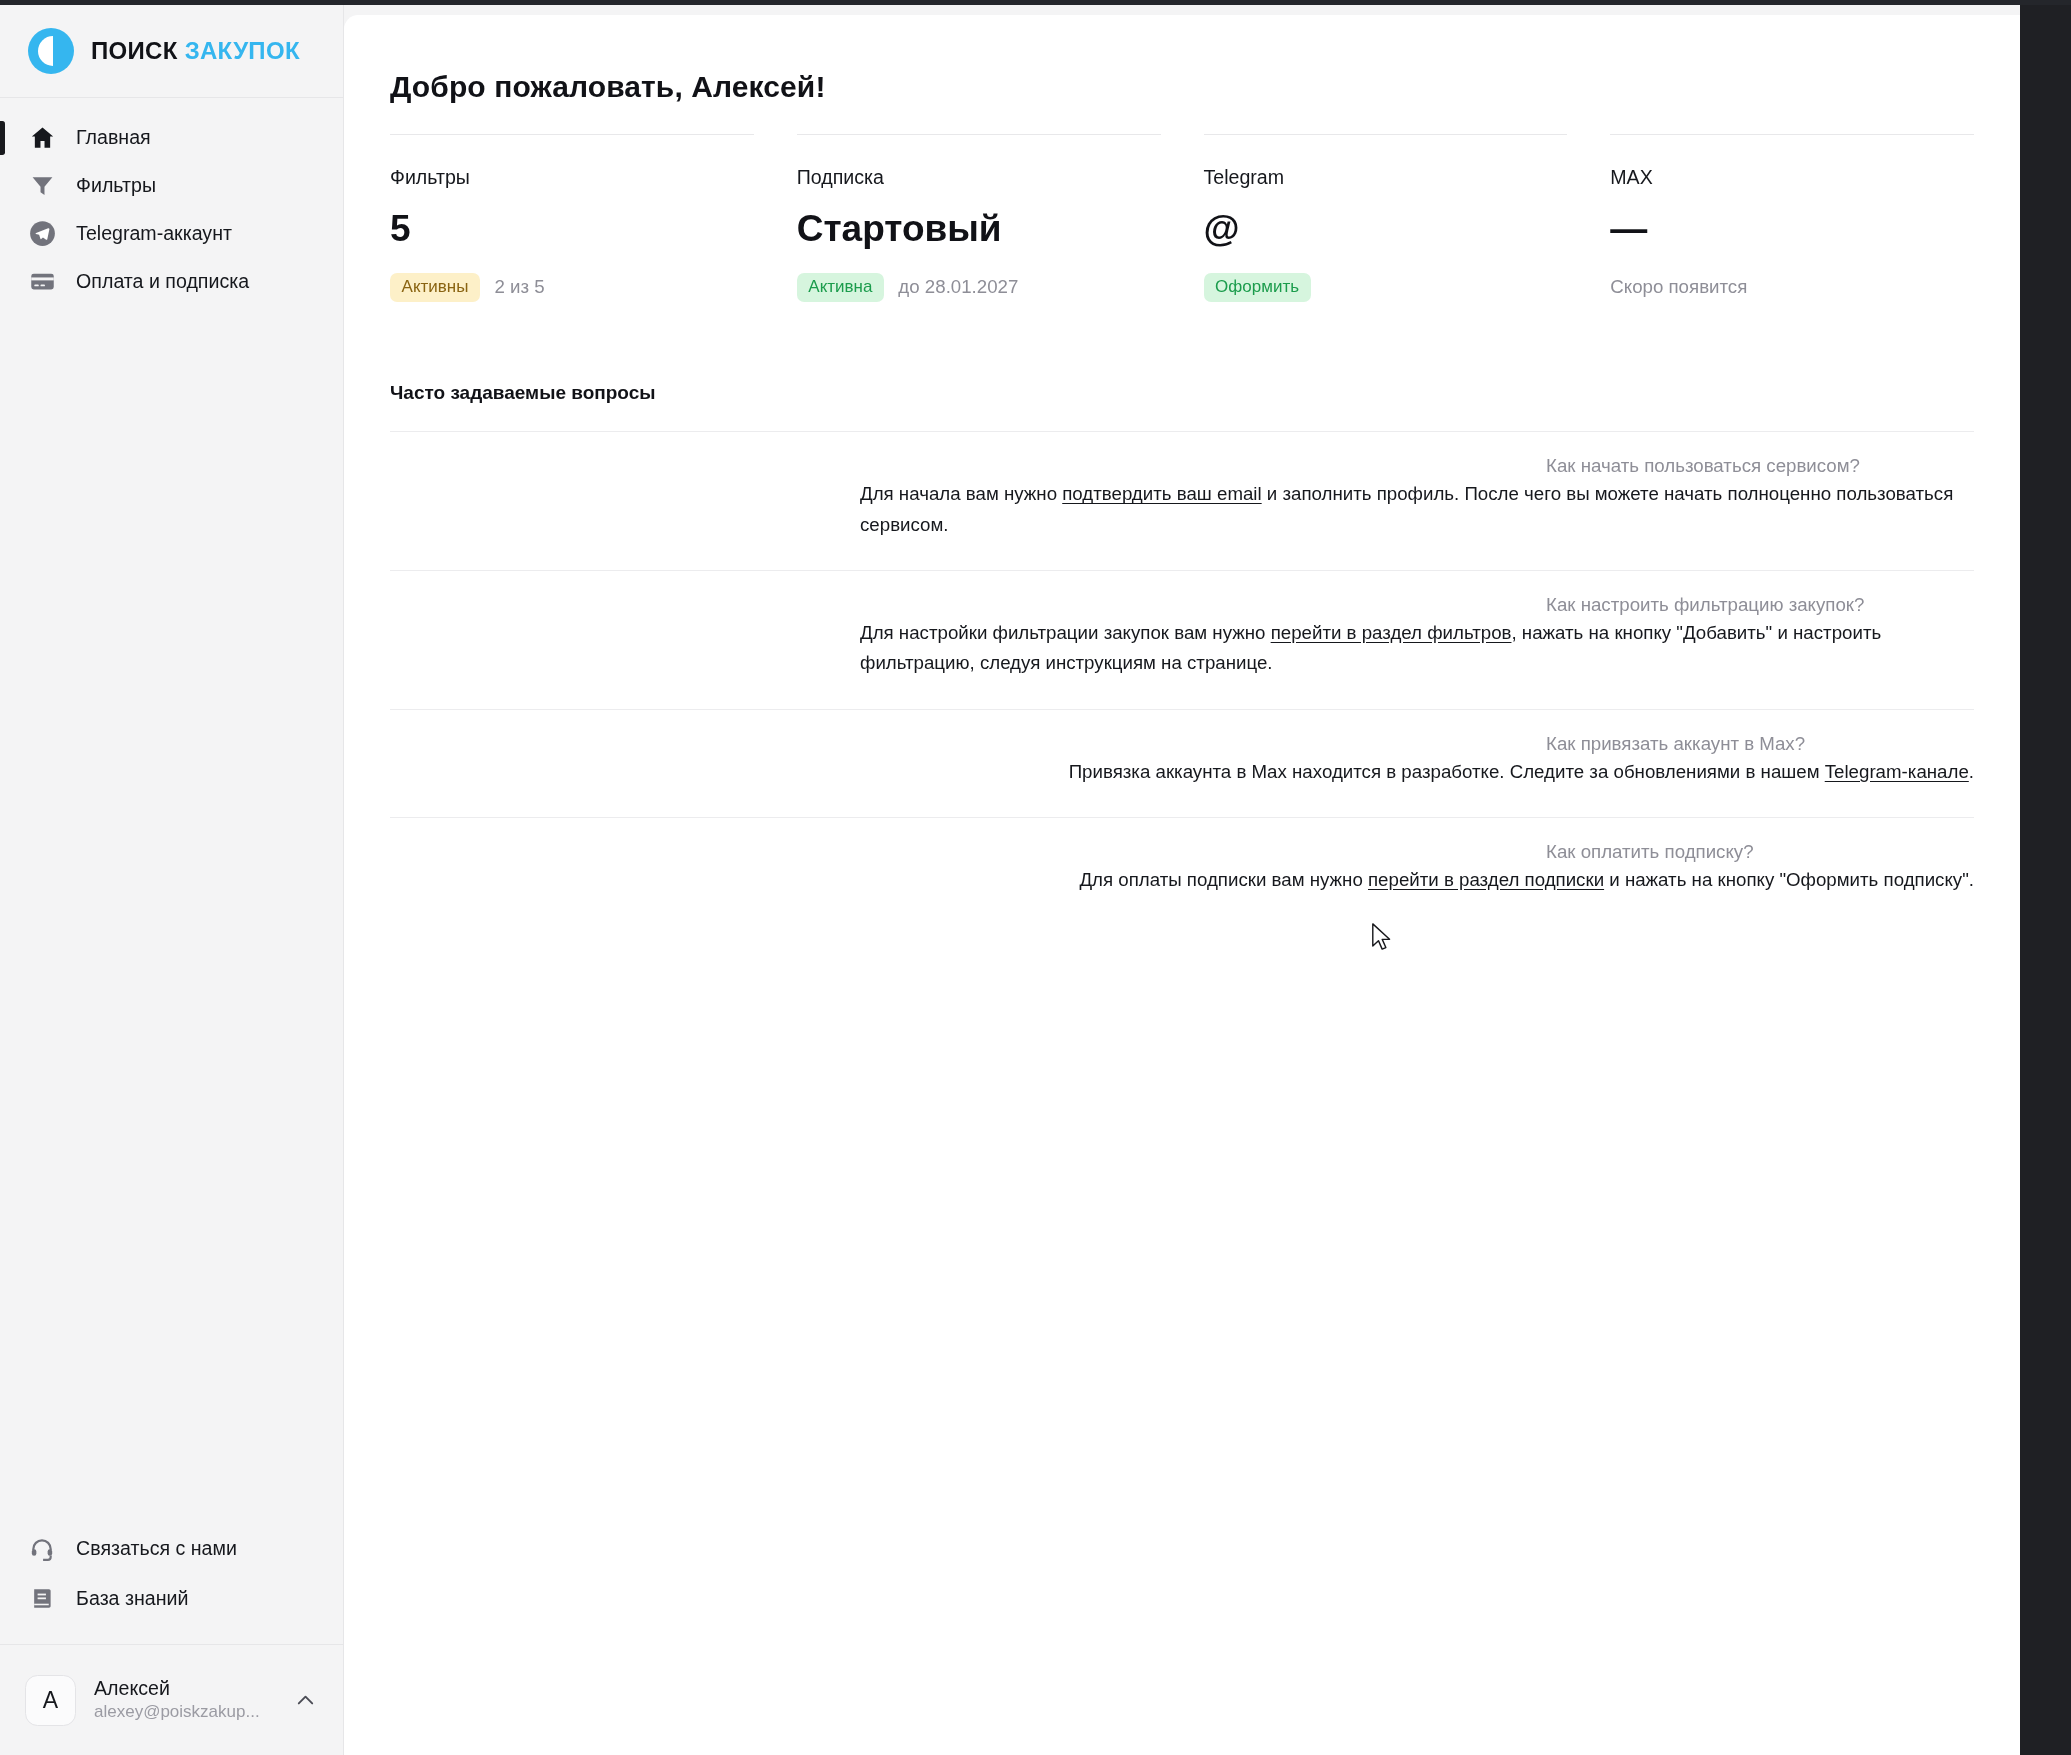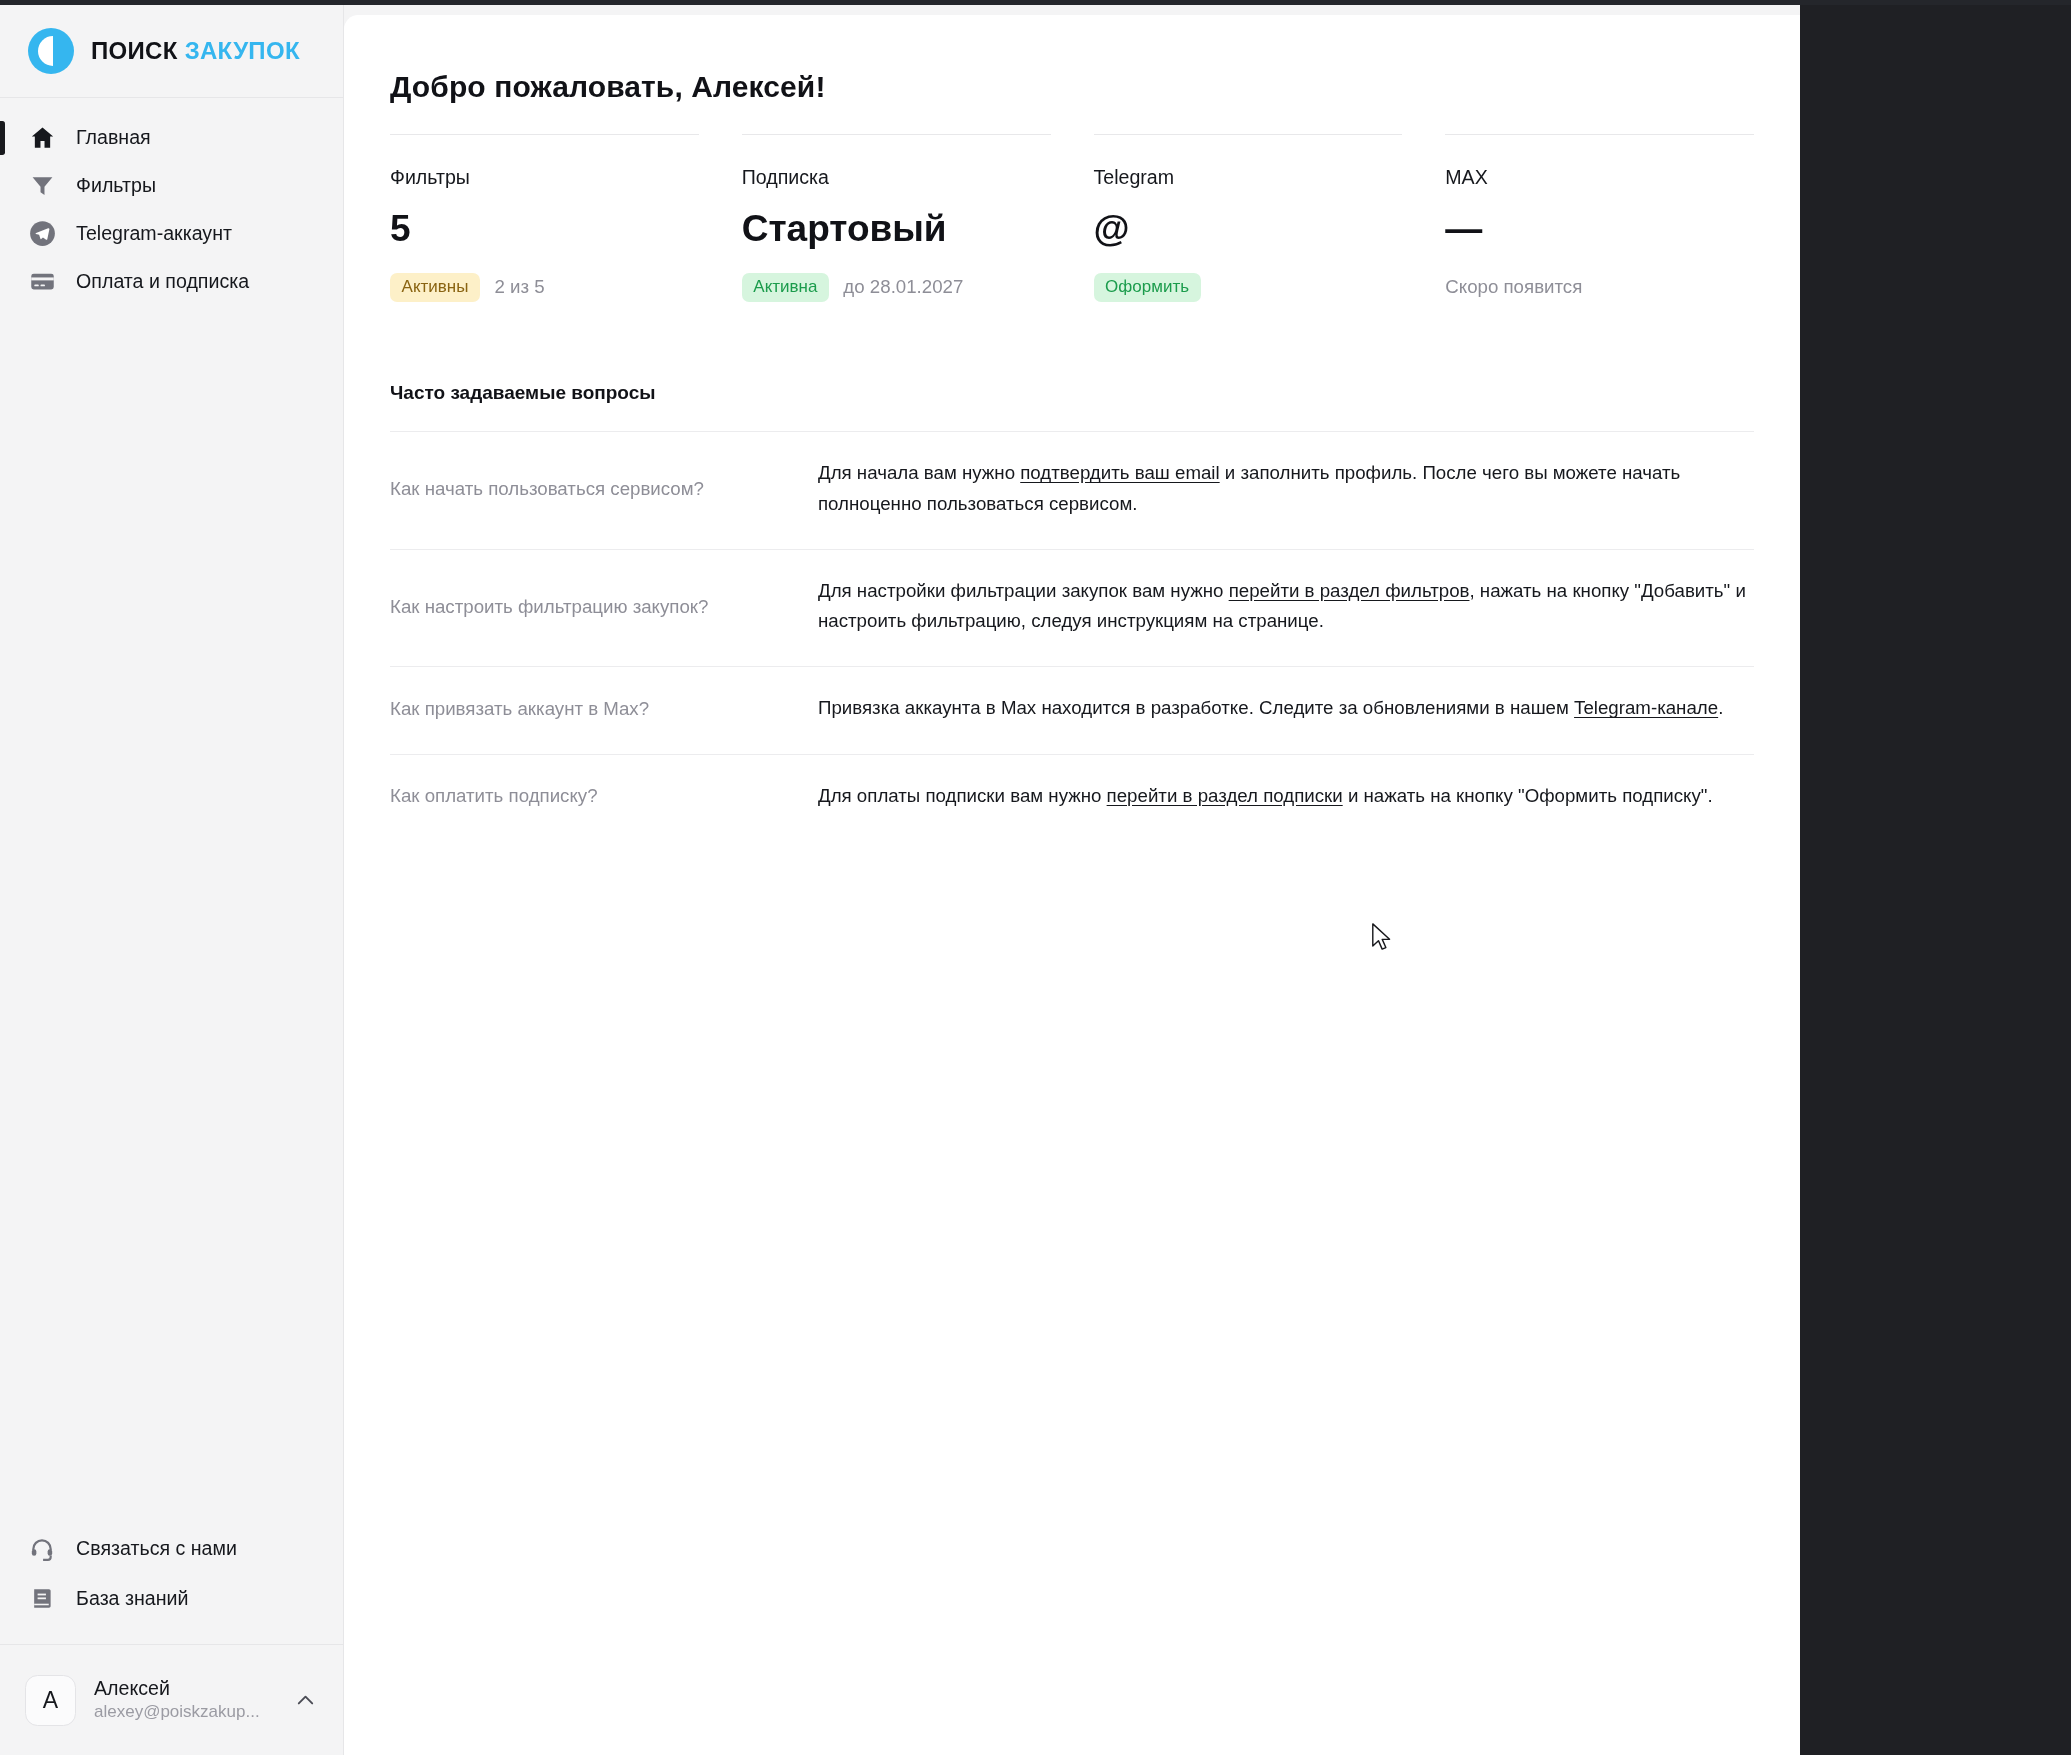--- a/index.html
+++ b/index.html
@@ -18,21 +18,21 @@
     top: 0; left: 0;
     width: 2072px;
     height: 4.5px;
     background: #24262b;
   }
 
   
   #app {
     position: absolute;
     top: 4.5px; left: 0;
-    width: 1800px;
+    width: 2020px;
     height: 1751px;
     background: #f4f4f5;
     display: flex;
   }
 
   
   #sidebar {
     width: 344px;
     height: 100%;
     background: #f4f4f5;
@@ -224,23 +224,24 @@
     margin-top: 80px;
     font-size: 19px;
     font-weight: 700;
     color: #111217;
   }
   .faq {
     margin-top: 27px;
   }
   .faq-row {
     display: flex;
-    align-items: center;
+    align-items: flex-end;
     border-top: 0.9px solid #ececee;
-    padding: 26px 0 30px 0;
+    padding: 20px 0 30px 0;
+    flex-direction: column;
   }
   .faq-q {
     width: 428px;
     flex: none;
     font-size: 18.7px;
     color: #8e8e97;
     padding-right: 21.4px;
     line-height: 1.45;
   }
   .faq-a {

